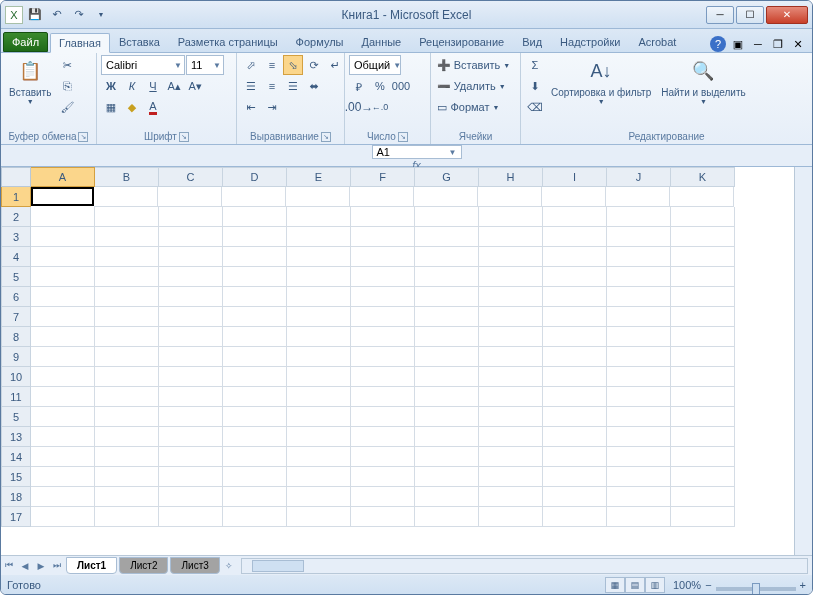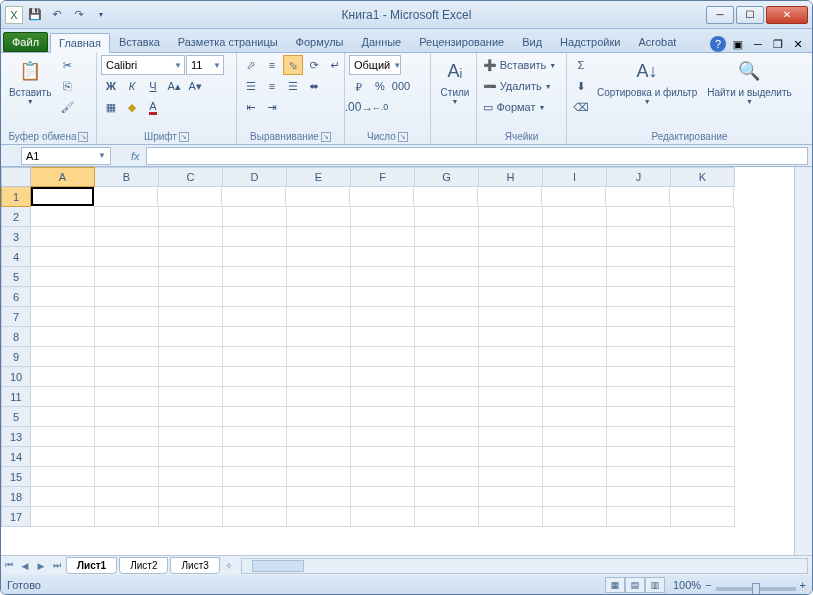--- a/index.html
+++ b/index.html
@@ -26,41 +26,41 @@
 .bigbtn { display: flex; flex-direction: column; align-items: center; justify-content: center; padding: 2px 4px; font-size: 10px; color: #3a5a80; text-align: center; min-width: 40px; }
 .bigbtn .icon { width: 28px; height: 28px; display: flex; align-items: center; justify-content: center; font-size: 18px; margin-bottom: 2px; }
 .col { display: flex; flex-direction: column; gap: 1px; }
 .row { display: flex; gap: 1px; align-items: center; }
 .smbtn { width: 20px; height: 20px; display: flex; align-items: center; justify-content: center; font-size: 11px; color: #3a5a80; border: 1px solid transparent; }
 .smbtn.active { background: #fbd68b; border-color: #d4a040; }
 .combo { height: 20px; border: 1px solid #a8bdd4; background: #fff; display: flex; align-items: center; font-size: 11px; padding: 0 2px 0 4px; }
 .combo .arrow { margin-left: auto; font-size: 8px; color: #5a7aa0; padding-left: 3px; }
 .menubtn { height: 20px; display: flex; align-items: center; font-size: 11px; color: #3a5a80; padding: 0 2px; gap: 3px; }
 .menubtn .arrow { font-size: 7px; }
-.namebar { height: 22px; background: #e6eef8; border-bottom: 1px solid #9db8d6; display: flex; align-items: center; }
+.namebar { height: 22px; background: #e6eef8; border-bottom: 1px solid #9db8d6; display: flex; align-items: center; flex-direction: column; }
 .namebox { width: 90px; height: 18px; background: #fff; border: 1px solid #a8bdd4; margin-left: 20px; display: flex; align-items: center; font-size: 11px; padding: 0 4px; }
 .namebox .arrow { margin-left: auto; font-size: 8px; color: #5a7aa0; }
 .fx { margin-left: 20px; font-size: 11px; font-style: italic; color: #5a7aa0; }
 .formula-input { flex: 1; height: 18px; background: #fff; border: 1px solid #a8bdd4; margin: 0 4px 0 6px; }
 .grid-area { display: flex; height: 388px; }
 .rowhdrs { width: 30px; }
 .corner { height: 20px; background: #e8eef5; border: 1px solid #b8c8d8; }
 .rowhdr { height: 20px; background: #e8eef5; border: 1px solid #c8d4e0; border-top: none; font-size: 11px; color: #3a5a80; display: flex; align-items: center; justify-content: center; }
 .cols-cells { flex: 1; overflow: hidden; }
 .colhdrs { display: flex; height: 20px; }
 .colhdr { width: 64px; background: #e8eef5; border: 1px solid #c8d4e0; border-left: none; font-size: 11px; color: #3a5a80; display: flex; align-items: center; justify-content: center; }
 .colhdr.sel { background: #fbd68b; border-color: #d4a040; }
 .cells { position: relative; }
 .cellrow { display: flex; }
 .cell { width: 64px; height: 20px; border-right: 1px solid #d4dce5; border-bottom: 1px solid #d4dce5; background: #fff; }
 .cell.sel { border: 2px solid #000; position: relative; z-index: 2; width: 63px; height: 19px; }
 .vscroll { width: 18px; background: #e6eef8; border-left: 1px solid #b8c8d8; }
 .sheetbar { height: 20px; background: #e6eef8; display: flex; align-items: center; border-top: 1px solid #b8c8d8; font-size: 11px; }
 .navbtn { width: 16px; height: 16px; display: flex; align-items: center; justify-content: center; font-size: 9px; color: #5a7aa0; }
-.sheet-tab { padding: 2px 10px; background: #ffffff; border: 1px solid #a8bdd4; border-radius: 0 0 4px 4px; margin: 0 1px; font-size: 10px; }
+.sheet-tab { padding: 2px 10px; background: #a3a3a3; border: 1px solid #a8bdd4; border-radius: 0 0 4px 4px; margin: 0 1px; font-size: 10px; }
 .sheet-tab.active { background: #fff; font-weight: bold; }
 .hscroll { flex: 1; height: 16px; background: #e6eef8; border: 1px solid #b8c8d8; margin: 0 4px; position: relative; }
 .hscroll::before { content: ''; position: absolute; left: 10px; width: 50px; top: 1px; bottom: 1px; background: #cfe0f2; border: 1px solid #a8bdd4; }
 .statusbar { height: 20px; background: linear-gradient(#dce8f5,#cfe0f2); display: flex; align-items: center; font-size: 11px; color: #3a5a80; padding: 0 6px; }
 .viewbtns { margin-left: auto; display: flex; gap: 0; }
 .viewbtn { width: 20px; height: 16px; border: 1px solid #a8bdd4; display: flex; align-items: center; justify-content: center; font-size: 9px; background: #e6eef8; }
 .zoom { display: flex; align-items: flex-end; gap: 4px; margin-left: 8px; }
 .slider { width: 80px; height: 4px; background: #a8bdd4; position: relative; }
 .slider::after { content: ''; position: absolute; left: 50%; top: -4px; width: 6px; height: 12px; background: #cfe0f2; border: 1px solid #7a9ac0; transform: translateX(-50%); }
 .rowhdr.sel { background: #fbd68b; border-color: #d4a040; }
@@ -205,30 +205,20 @@
         <div class="smbtn" style="font-size:9px">←.0</div>
       </div>
     </div>
       </div>
     <div class="group-label">
         <span>Число</span>
         <span class="dialog-launcher">↘</span>
       </div>
   </div>
 
-  <div class="group" style="width:46px">
-    <div class="group-body">
-      <div class="bigbtn">
-        <div class="icon">Aᵢ</div>
-        <span>Стили</span>
-        <span style="font-size:7px">▼</span>
-      </div>
-    </div>
-    <div class="group-label">&nbsp;</div>
-  </div>
 
   <div class="group" style="width:90px">
     <div class="group-body">
         <div class="col" style="width:100%">
       <div class="menubtn">
             <span>➕</span>
             <span>Вставить</span>
             <span class="arrow">▼</span>
           </div>
       <div class="menubtn">

